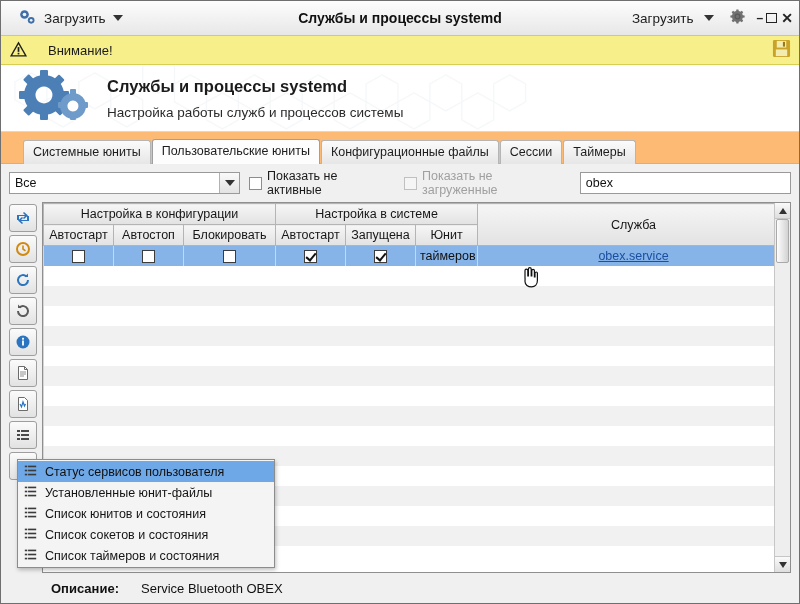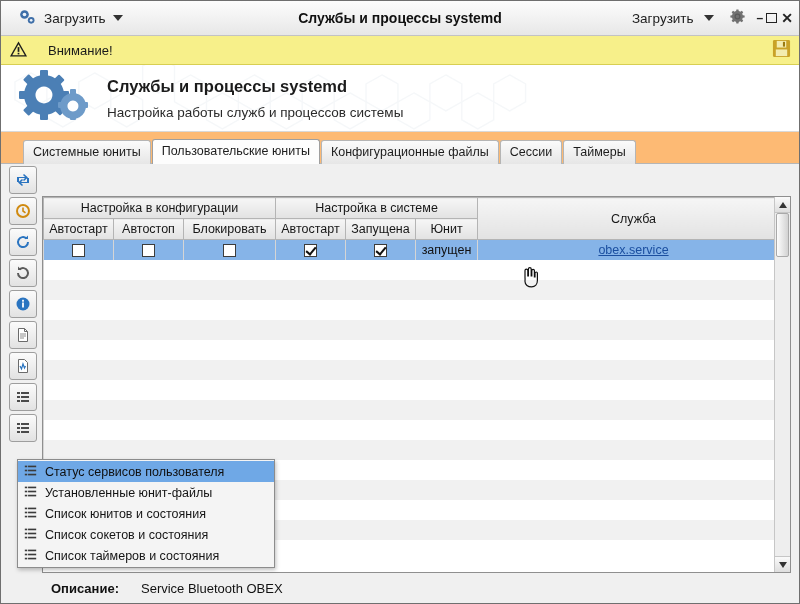--- a/index.html
+++ b/index.html
@@ -253,21 +253,20 @@
   
   .tablewrap {
     flex: 1 1 auto;
     margin-left: 5px;
     border: 1px solid #8f8f8f;
     background: #fff;
     display: flex;
     flex-direction: column;
     min-width: 0;
     position: relative;
-    margin-top: 32px;
   }
   table.grid {
     border-collapse: collapse;
     width: 100%;
     table-layout: fixed;
     font-size: 12.5px;
   }
   table.grid th {
     background: linear-gradient(to bottom,#f6f6f6,#e2e2e2);
     border: 1px solid #b4b4b4;
@@ -491,20 +490,39 @@
   </div>
 
   <div class="tabsrow">
     <div class="tab">Системные юниты</div>
     <div class="tab active">Пользовательские юниты</div>
     <div class="tab">Конфигурационные файлы</div>
     <div class="tab">Сессии</div>
     <div class="tab">Таймеры</div>
   </div>
 
+  <div class="filterbar">
+    <div class="combo">
+      <span>Все</span>
+      <span class="arrow-box">
+        <span class="caret"></span>
+      </span>
+    </div>
+    <label class="chk">
+      <span class="box"></span>
+      <span>Показать не активные</span>
+    </label>
+    <label class="chk disabled">
+      <span class="box"></span>
+      <span>Показать не загруженные</span>
+    </label>
+    <div class="searchbox">
+      <span>obex</span>
+    </div>
+  </div>
 
   <div class="bodyrow">
 
     <div class="toolbar">
       <div class="tbtn">
         <svg width="16" height="16" viewBox="0 0 16 16">
             <path d="M3 5h7l-2-2 1-1 4 3.5L9 9 8 8l2-2H4v4H2V5z" fill="#2a74c0"></path>
             <path d="M13 11H6l2 2-1 1-4-3.5L7 7l1 1-2 2h6V6h2v5z" fill="#2a74c0"></path>
           </svg>
       </div>
@@ -600,21 +618,21 @@
             <th>Юнит</th>
           </tr>
         </thead>
         <tbody>
           <tr class="row-sel">
             <td><span class="cb"></span></td>
             <td><span class="cb"></span></td>
             <td><span class="cb"></span></td>
             <td><span class="cb checked"></span></td>
             <td><span class="cb checked"></span></td>
-            <td>запущен</td>
+            <td>таймеров</td>
             <td class="left"><span class="svc-link">obex.service</span></td>
           </tr>
           <tr>
               <td colspan="7" style="height:20px"></td>
             </tr>
           <tr class="row-alt">
               <td colspan="7" style="height:20px"></td>
             </tr>
           <tr>
               <td colspan="7" style="height:20px"></td>

